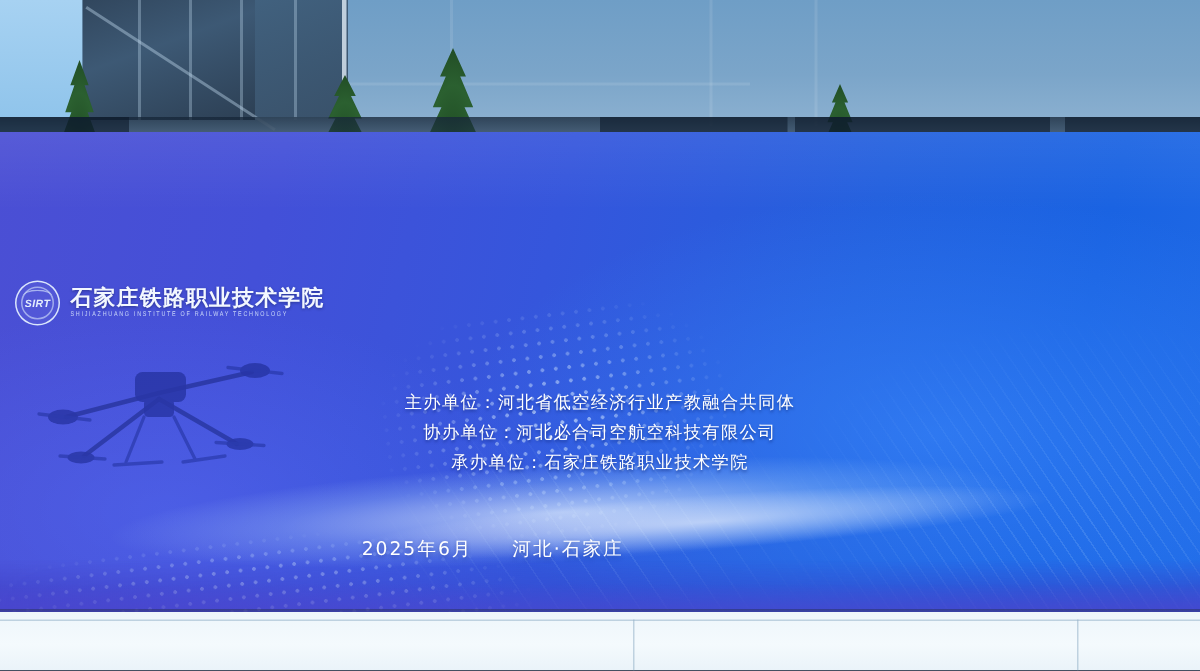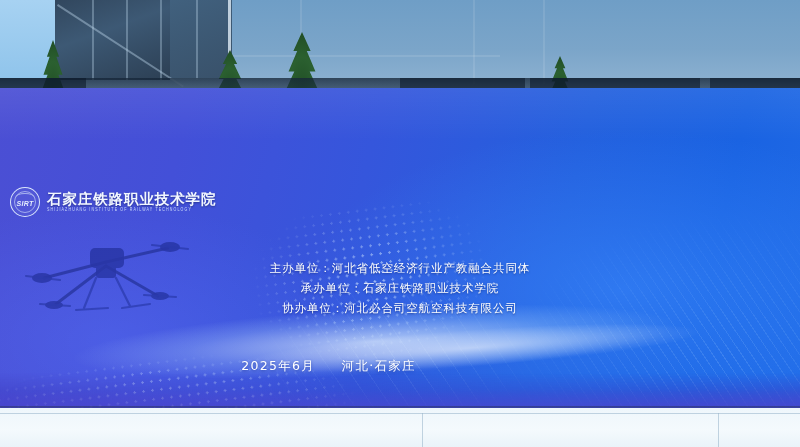--- a/index.html
+++ b/index.html
@@ -330,24 +330,24 @@
     <div class="banner-trim"></div>
   </div>
 
 
 
   <div class="orgs">
     <div class="org-line">
       <span>主办单位：</span><span>河北省低空经济行业产教融合共同体</span>
     </div>
     <div class="org-line">
-      <span>承办单位：</span><span>石家庄铁路职业技术学院</span>
+      <span>协办单位：</span><span>河北必合司空航空科技有限公司</span>
     </div>
     <div class="org-line">
-      <span>协办单位：</span><span>河北必合司空航空科技有限公司</span>
+      <span>承办单位：</span><span>石家庄铁路职业技术学院</span>
     </div>
   </div>
 
   <div class="footer-line">
     <span>2025年6月</span>
     <span class="footer-gap"></span>
     <span>河北·石家庄</span>
   </div>
 
   <div class="floor-shadow"></div>

